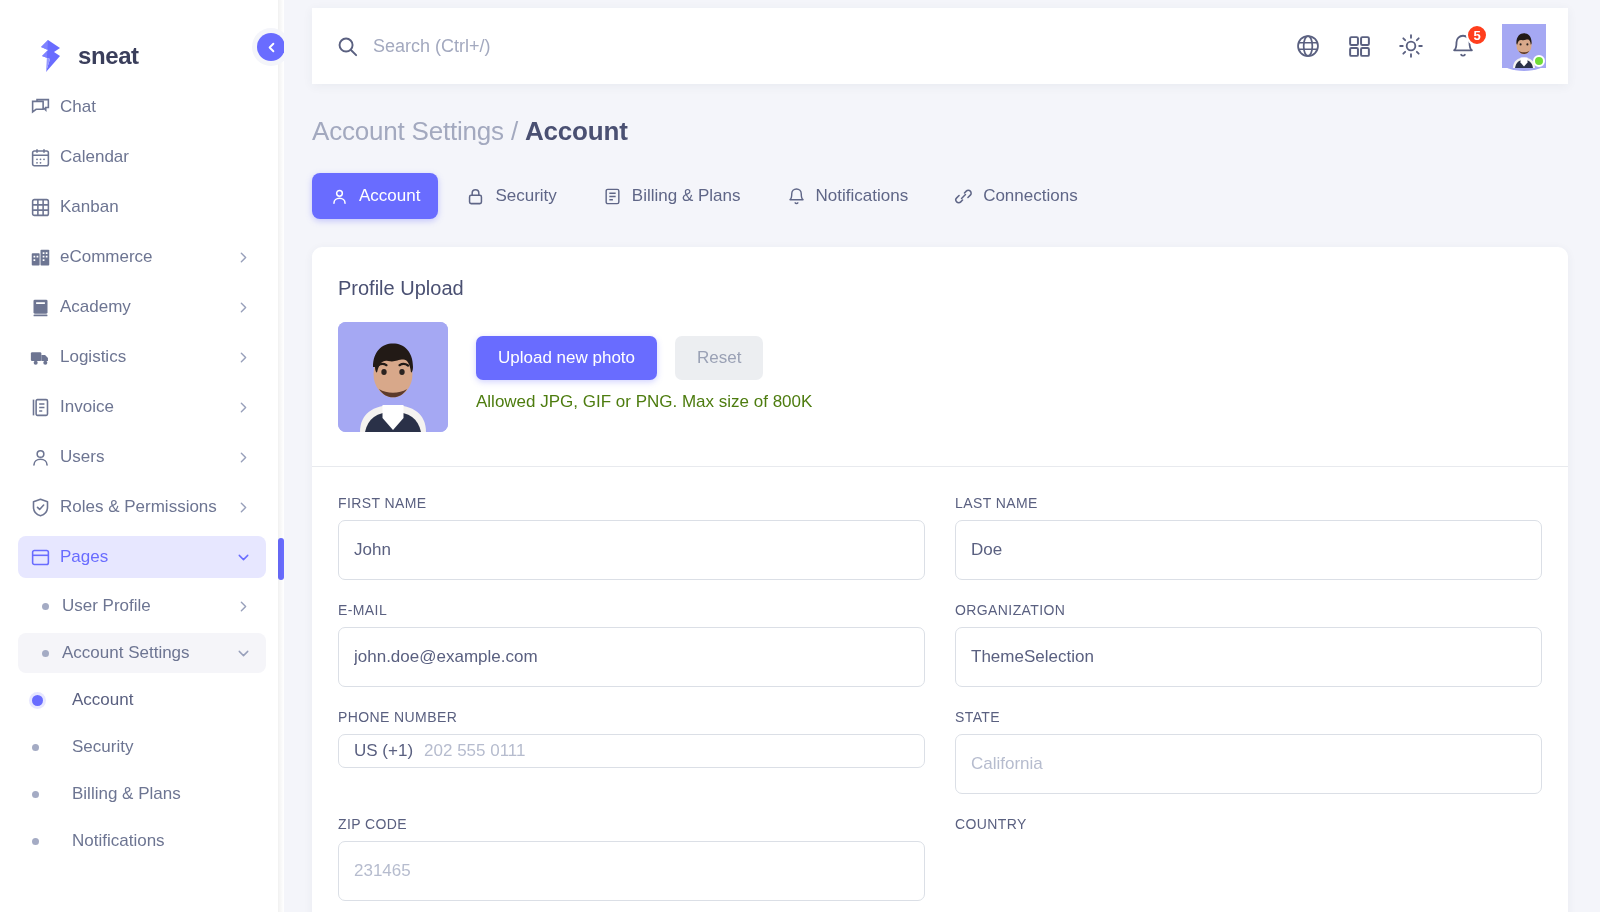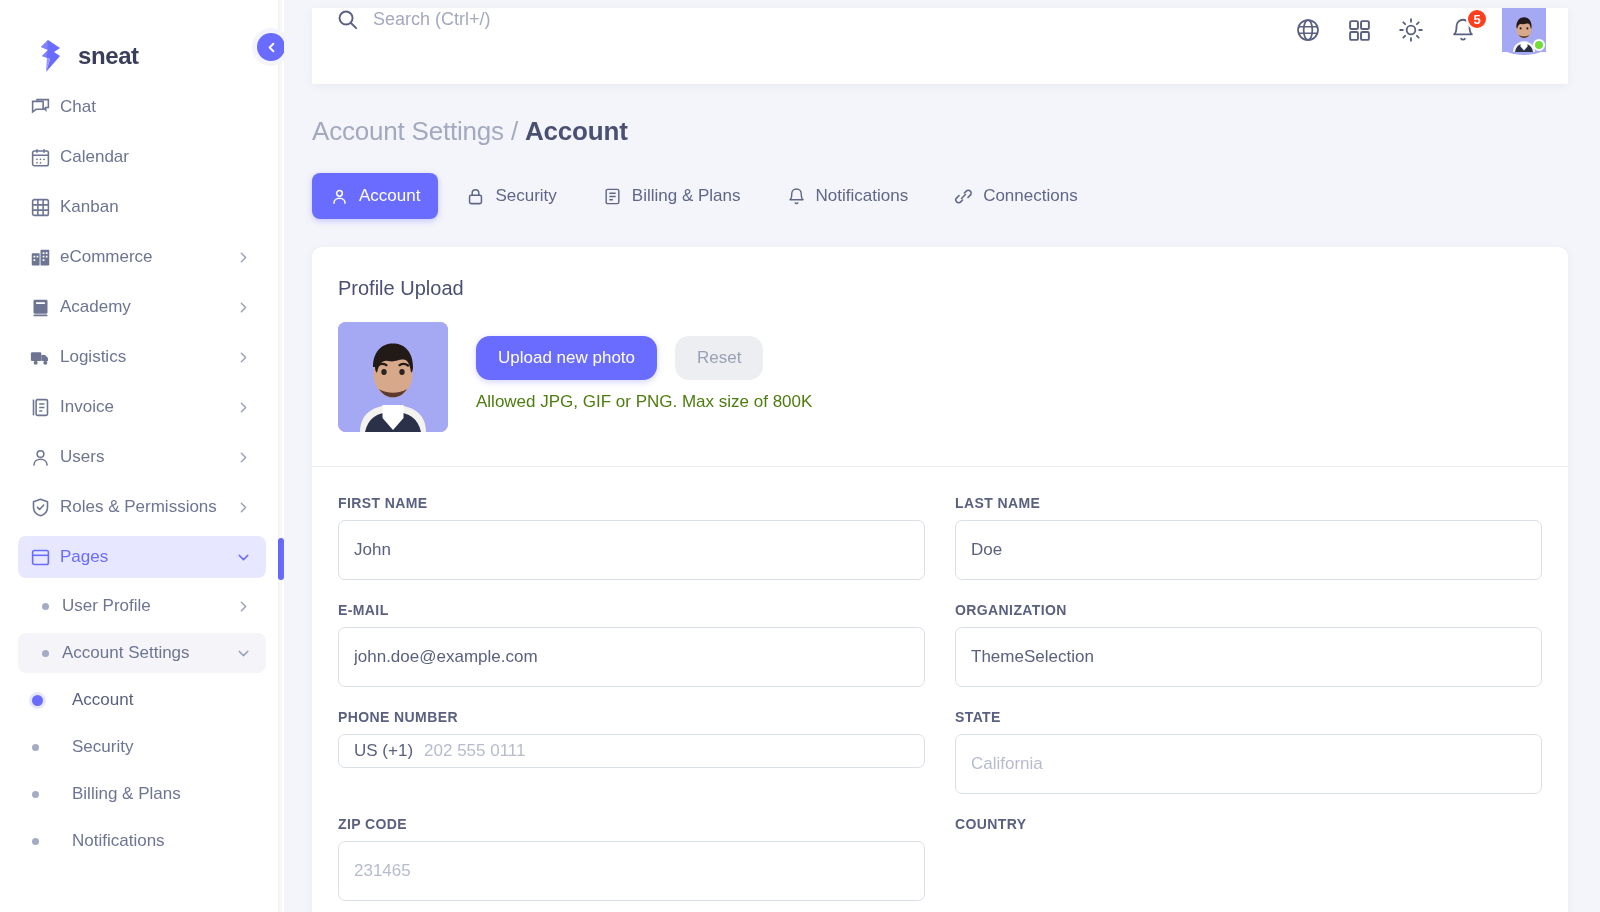--- a/index.html
+++ b/index.html
@@ -99,21 +99,21 @@
   .main {
     flex: 1; height: 912px;
     padding: 8px 32px 0 28px;
     position: relative;
     overflow: hidden;
   }
   .navbar {
     height: 76px; background:#fff;
     border-radius: 0;
     box-shadow: 0 2px 10px rgba(50,71,92,0.06);
-    display:flex; align-items:flex-start;
+    display:flex; align-items:center;
     padding: 0 22px 0 24px;
     margin-bottom: 32px;
   }
   .search-wrap { display:flex; align-items:center; gap:14px; flex:1; }
   .search-ico { color:#5a6080; display:flex; }
   .search-input {
     border:none; outline:none; background:transparent;
     font-family: "Liberation Sans", sans-serif;
     font-size: 18px; color:#5a6080; width: 400px;
   }
@@ -170,37 +170,37 @@
   .card-title { font-size:20px; color:#4a5072; margin: 2px 0 22px 0; }
   .photo-row { display:flex; align-items:flex-start; gap: 28px; padding-bottom: 34px; }
   .profile-img {
     width: 110px; height: 110px; border-radius: 8px;
     background:#a5a8f3; overflow:hidden; flex:0 0 110px;
     position:relative;
   }
   .photo-actions { padding-top: 14px; }
   .btn-row { display:flex; gap: 18px; align-items:center; }
   .btn {
-    height: 44px; border-radius: 14px; border:none;
+    height: 44px; border-radius: 7px; border:none;
     font-family:"Liberation Sans", sans-serif;
     font-size: 17px; cursor:pointer;
     padding: 12px 22px;
   }
   .btn-primary { background:#696cff; color:#fff; box-shadow: 0 2px 6px rgba(105,108,255,0.3); }
   .btn-secondary { background:#eceef1; color:#9aa1b5; }
   .hint { font-size:17px; color:#4d7c0f; margin-top: 12px; }
   .divider { height:1px; background:#e8eaee; margin: 0 -26px 28px -26px; }
 
   .form-grid {
     display:grid; grid-template-columns: 1fr 1fr;
     column-gap: 30px; row-gap: 22px;
   }
   .field-label {
     font-size: 14px; color:#5a6080; letter-spacing:0.4px;
-    margin-bottom: 9px; text-transform: uppercase; font-weight: bold;
+    margin-bottom: 9px; text-transform: uppercase;
   }
   .field-input {
     width:100%; height: 60px;
     border:1px solid #dbdfe6; border-radius:7px;
     background:#fff;
     font-family:"Liberation Sans", sans-serif;
     font-size:17px; color:#5a6080;
     padding: 0 15px; outline:none;
   }
   .field-input::placeholder { color:#b6bcce; }

